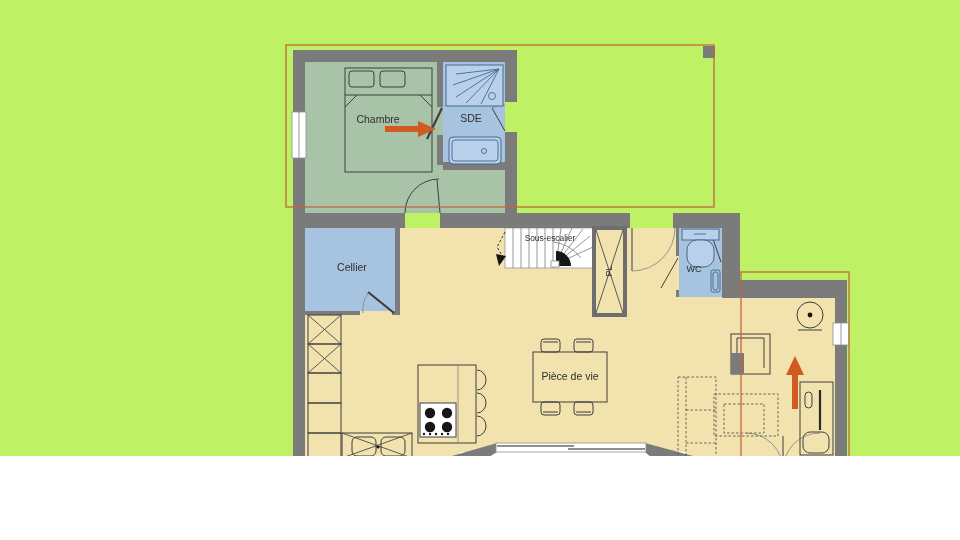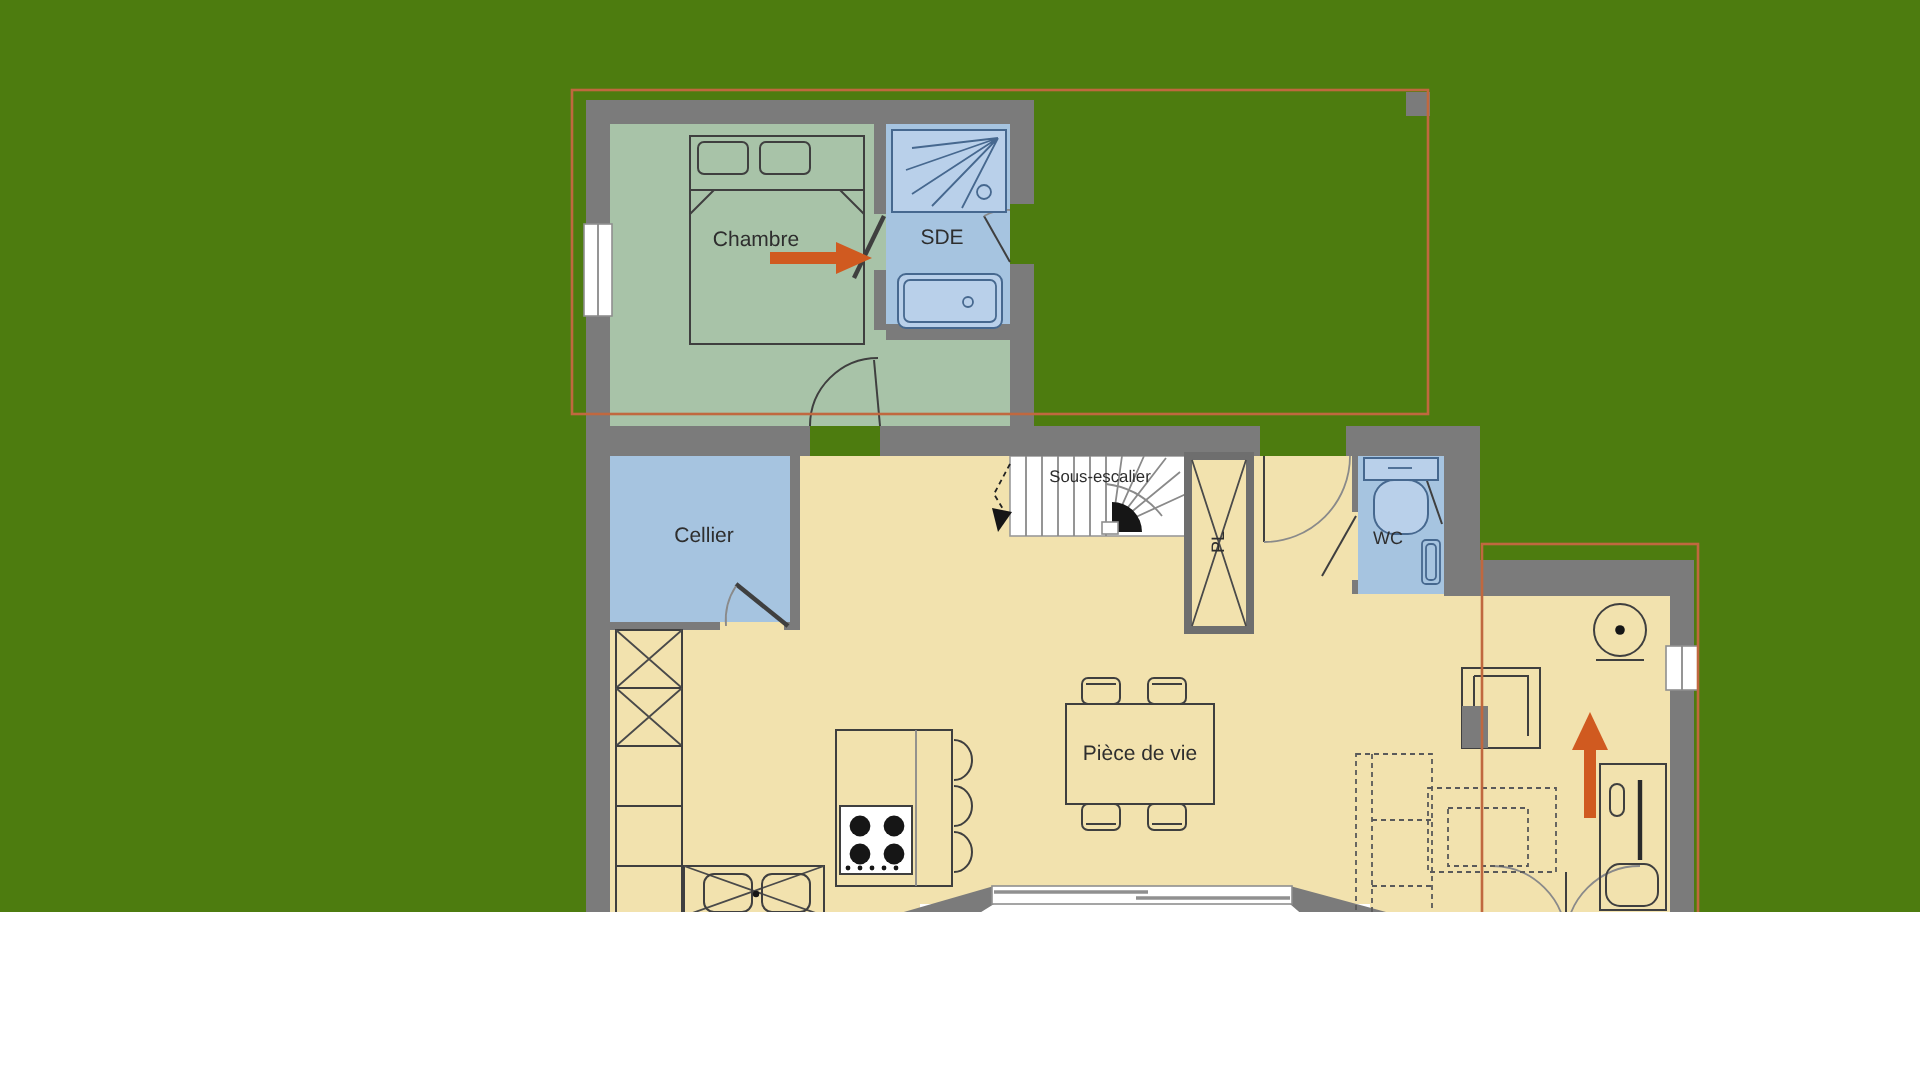--- a/index.html
+++ b/index.html
@@ -1,16 +1,16 @@
 <!DOCTYPE html>
 <html style="--wall: #7b7b7b; --bedroom_floor: #a8c3a8; --wet_room_floor: #a6c4e0; --living_floor: #f2e2ae; --fixture_fill: #b9d0ea; --fixture_line: #46688f; --outline: #3f3f3f; --plan_overlay: #c0683f; --arrow: #d05a20;"><head>
 <meta charset="utf-8">
 <style>
   html,body{margin:0;padding:0;background:#ffffff;}
-  #canvas{position:relative;width:960px;height:456px;background:#4d7c0f;overflow:hidden;
+  #canvas{position:relative;width:960px;height:456px;background:#bef264;overflow:hidden;
           font-family:"Liberation Sans",sans-serif;}
   svg{position:absolute;left:0;top:0;}
   .wall{fill:var(--wall);}
   .floor-bed{fill:var(--bedroom_floor);}
   .floor-wet{fill:var(--wet_room_floor);}
   .floor-liv{fill:var(--living_floor);}
   .white{fill:#ffffff;}
   .fx{fill:var(--fixture_fill);stroke:var(--fixture_line);stroke-width:1;}
   .fxln{stroke:var(--fixture_line);fill:none;stroke-width:0.9;}
   .ln{stroke:var(--outline);fill:none;stroke-width:1;}

